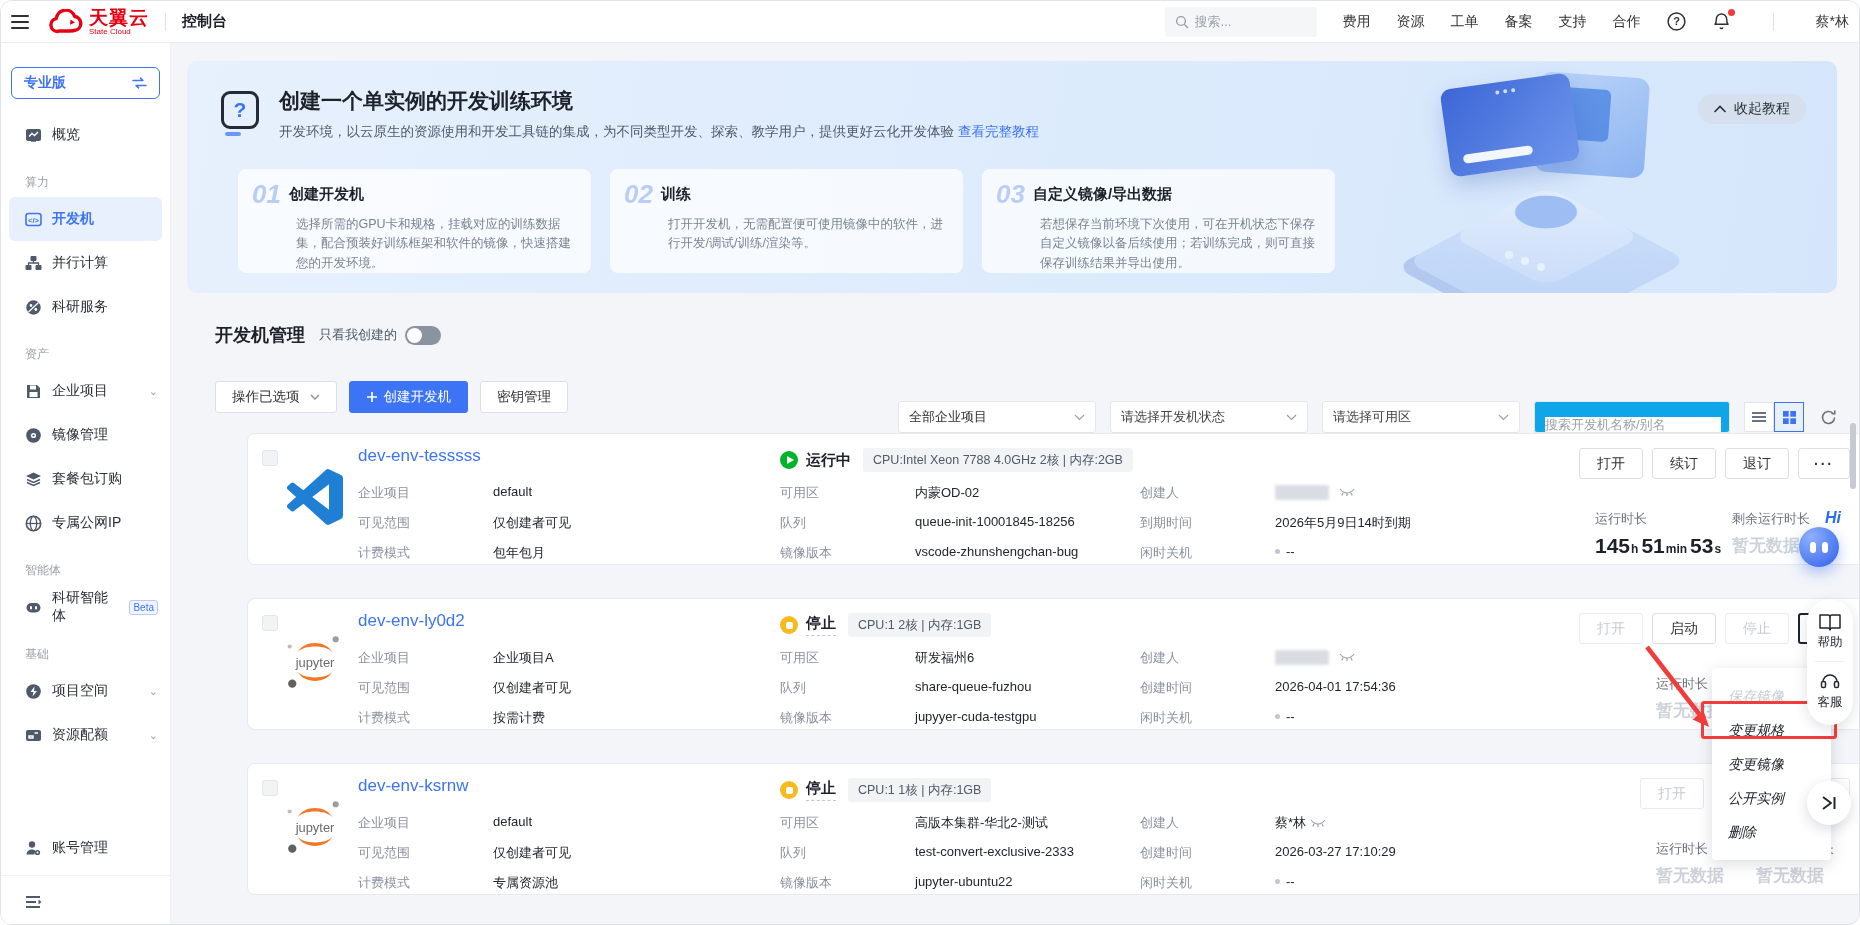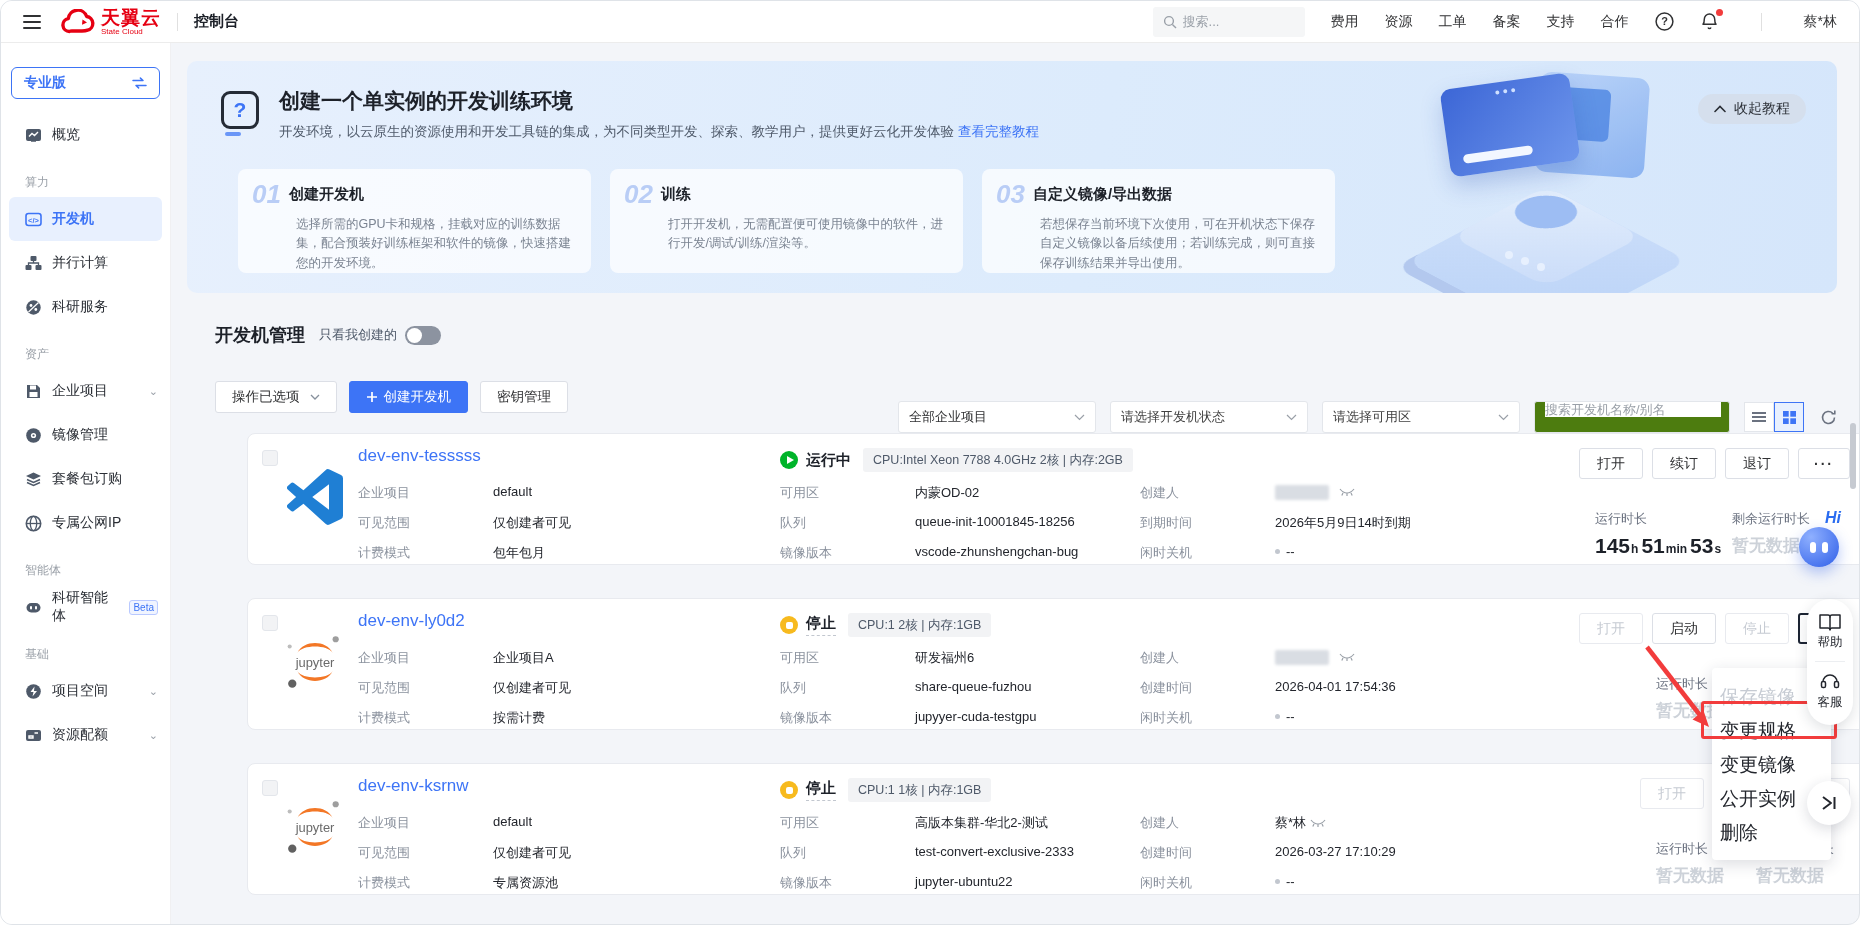--- a/index.html
+++ b/index.html
@@ -3,21 +3,21 @@
 <meta charset="utf-8">
 <style>
   * { margin:0; padding:0; box-sizing:border-box; }
   html,body { width:1860px; height:925px; background:#fff; }
   body { font-family:"Liberation Sans", sans-serif; }
   .window { position:relative; width:1860px; height:925px; background:#f3f5f9;
             border:1px solid #dfe3e8; border-radius:12px; overflow:hidden; }
 
   
   .topbar { position:absolute; top:0; left:0; right:0; height:42px; background:#fff;
-            border-bottom:1px solid #ececec; display:flex; align-items:center; padding:0 22px; z-index:40;}
+            border-bottom:1px solid #ececec; display:flex; align-items:center; padding:0 10px; z-index:40;}
   .hamburger { width:18px; height:14px; display:flex; flex-direction:column; justify-content:space-between; cursor:pointer; }
   .hamburger i { height:2px; background:#303133; border-radius:1px; }
   .logo { display:flex; align-items:center; margin-left:20px; }
   .logo-text { margin-left:6px; line-height:1; }
   .logo-cn { color:#e60012; font-size:19px; font-weight:bold; letter-spacing:1px; }
   .logo-en { color:#e60012; font-size:8px; display:block; margin-top:1px; }
   .tb-divider { width:1px; height:18px; background:#e0e0e0; margin:0 16px; }
   .console { font-size:15px; color:#1d2129; font-weight:bold; }
   .tb-right { margin-left:auto; display:flex; align-items:center; gap:26px; }
   .tb-search { display:flex; align-items:center; background:#f5f6f7; border-radius:3px;
@@ -97,22 +97,22 @@
   .toolbar { margin-top:14px; display:flex; align-items:center; gap:12px; }
   .btn { height:32px; border:1px solid #dcdfe6; background:#fff; border-radius:3px; font-size:13.5px;
          color:#303133; display:inline-flex; align-items:center; justify-content:center; padding:0 16px;
          cursor:pointer; white-space:nowrap; }
   .btn-primary { background:#3d74f6; border-color:#3d74f6; color:#fff; gap:6px; }
   .toolbar-right { margin-left:auto; display:flex; align-items:center; gap:14px;margin-top:40px; }
   .filter-box { width:198px; height:32px; border:1px solid #e3e6eb; background:#fff; border-radius:3px;
                 display:flex; align-items:center; justify-content:space-between; padding:0 10px;
                 font-size:13px; color:#303133; cursor:pointer; }
   .filter-box.placeholder { color:#404040; }
-  .searchbox { width:196px; height:32px; border:1px solid #e3e6eb; background:#4d7c0f; border-radius:3px;
-               display:flex; align-items:flex-start; padding:0 10px; gap:6px; }
+  .searchbox { width:196px; height:32px; border:1px solid #e3e6eb; background:#0ea5e9; border-radius:3px;
+               display:flex; align-items:flex-end; padding:0 10px; gap:6px; }
   .searchbox input { border:none; outline:none; font-size:13px; flex:1; color:#333; }
   .searchbox input::placeholder { color:#9aa0a8; }
   .viewtoggle { display:flex; }
   .vt-cell { width:30px; height:30px; display:flex; align-items:center; justify-content:center; cursor:pointer;
              border:1px solid #e3e6eb; background:#fff; }
   .vt-cell.active { border-color:#3d74f6; background:#e8f0fe; }
   .refresh { margin-left:2px; cursor:pointer; display:flex; }
 
   
   .mcard { position:relative; margin:0 0 33px 32px; width:1620px; height:132px; background:#fff;
@@ -149,21 +149,21 @@
   .nodata { font-size:17px; font-weight:bold; color:#cdd2d9; }
   .masked { display:inline-block; width:54px; height:15px; background:#d9dde3; border-radius:2px;
             filter:blur(1.5px); vertical-align:middle; margin-right:6px; }
   .eye { margin-left:4px; vertical-align:middle; }
   .row4-sliver { margin-left:32px; width:1620px; height:12px; background:#fff; border:1px solid #e8eaef;
                  border-bottom:none; border-radius:8px 8px 0 0; }
 
   
   .ctx-menu { position:absolute; left:1711px; top:667px; width:119px; background:#fff; border-radius:4px;
               box-shadow:0 4px 16px rgba(30,40,60,.16); padding:12px 0 10px; z-index:50; }
-  .ctx-item { height:34px; display:flex; align-items:center; padding-left:8px; font-size:19px; color:#23262d; cursor:pointer; }
+  .ctx-item { height:34px; display:flex; align-items:center; padding-left:16px; font-size:14px; color:#23262d; cursor:pointer;font-style:italic; }
   .ctx-item.disabled { color:#c6cbd3; cursor:default; }
   .red-box { position:absolute; left:1700px; top:700px; width:136px; height:38px; border:3px solid #f23c3c;
              border-radius:3px; z-index:60; pointer-events:none; }
   .annot-arrow { position:absolute; left:1622px; top:632px; z-index:60; pointer-events:none; }
 
   
   .hi-widget { position:absolute; right:4px; top:508px; z-index:70; width:56px; }
   .hi-text { font-size:16px; font-weight:bold; font-style:italic; color:#2a6cf0; margin-left:26px; }
   .hi-face { width:40px; height:40px; border-radius:50%; background:radial-gradient(circle at 30% 25%, #8fb0ff, #2f5fe8);
              display:flex; align-items:center; justify-content:center; gap:6px; margin-top:0px; box-shadow:0 6px 14px rgba(47,95,232,.35); cursor:pointer;}
@@ -329,20 +329,40 @@
     </div>
     <div class="sb-item">
       <svg width="17" height="17" viewBox="0 0 17 17">
           <rect x="1" y="3" width="15" height="11" rx="2" fill="#4e5969"></rect>
           <path d="M4 11h4v-2H4zM9.5 6H13" stroke="#fff" stroke-width="1.4" fill="none"></path>
         </svg>
       <span>资源配额</span>
       <span class="sb-chevron">⌄</span>
     </div>
 
+    <div class="sb-bottom">
+      <div class="sb-account">
+        <svg width="17" height="17" viewBox="0 0 17 17">
+            <circle cx="7" cy="4.5" r="3.2" fill="#4e5969"></circle>
+            <path d="M1.5 14.5c0-3 2.5-5 5.5-5 1.3 0 2.5.3 3.4 1l-1 4z" fill="#4e5969"></path>
+            <circle cx="12.5" cy="12.5" r="2.6" fill="#4e5969"></circle>
+            <circle cx="12.5" cy="12.5" r="1" fill="#fff"></circle>
+          </svg>
+        <span>账号管理</span>
+      </div>
+      <div class="sb-sep"></div>
+      <div class="sb-collapse">
+        <svg width="18" height="14" viewBox="0 0 18 14">
+            <line x1="1" y1="2" x2="15" y2="2" stroke="#4e5969" stroke-width="1.8"></line>
+            <line x1="1" y1="7" x2="11" y2="7" stroke="#4e5969" stroke-width="1.8"></line>
+            <line x1="1" y1="12" x2="15" y2="12" stroke="#4e5969" stroke-width="1.8"></line>
+            <path d="M13.5 4.5L16.5 7l-3 2.5z" fill="#4e5969"></path>
+          </svg>
+      </div>
+    </div>
   </div>
 
   <div class="main">
 
     <div class="banner">
       <div class="q-icon">
         <div class="q-box">?</div>
           <div class="q-bar"></div>
       </div>
       <div class="banner-title">创建一个单实例的开发训练环境</div>

